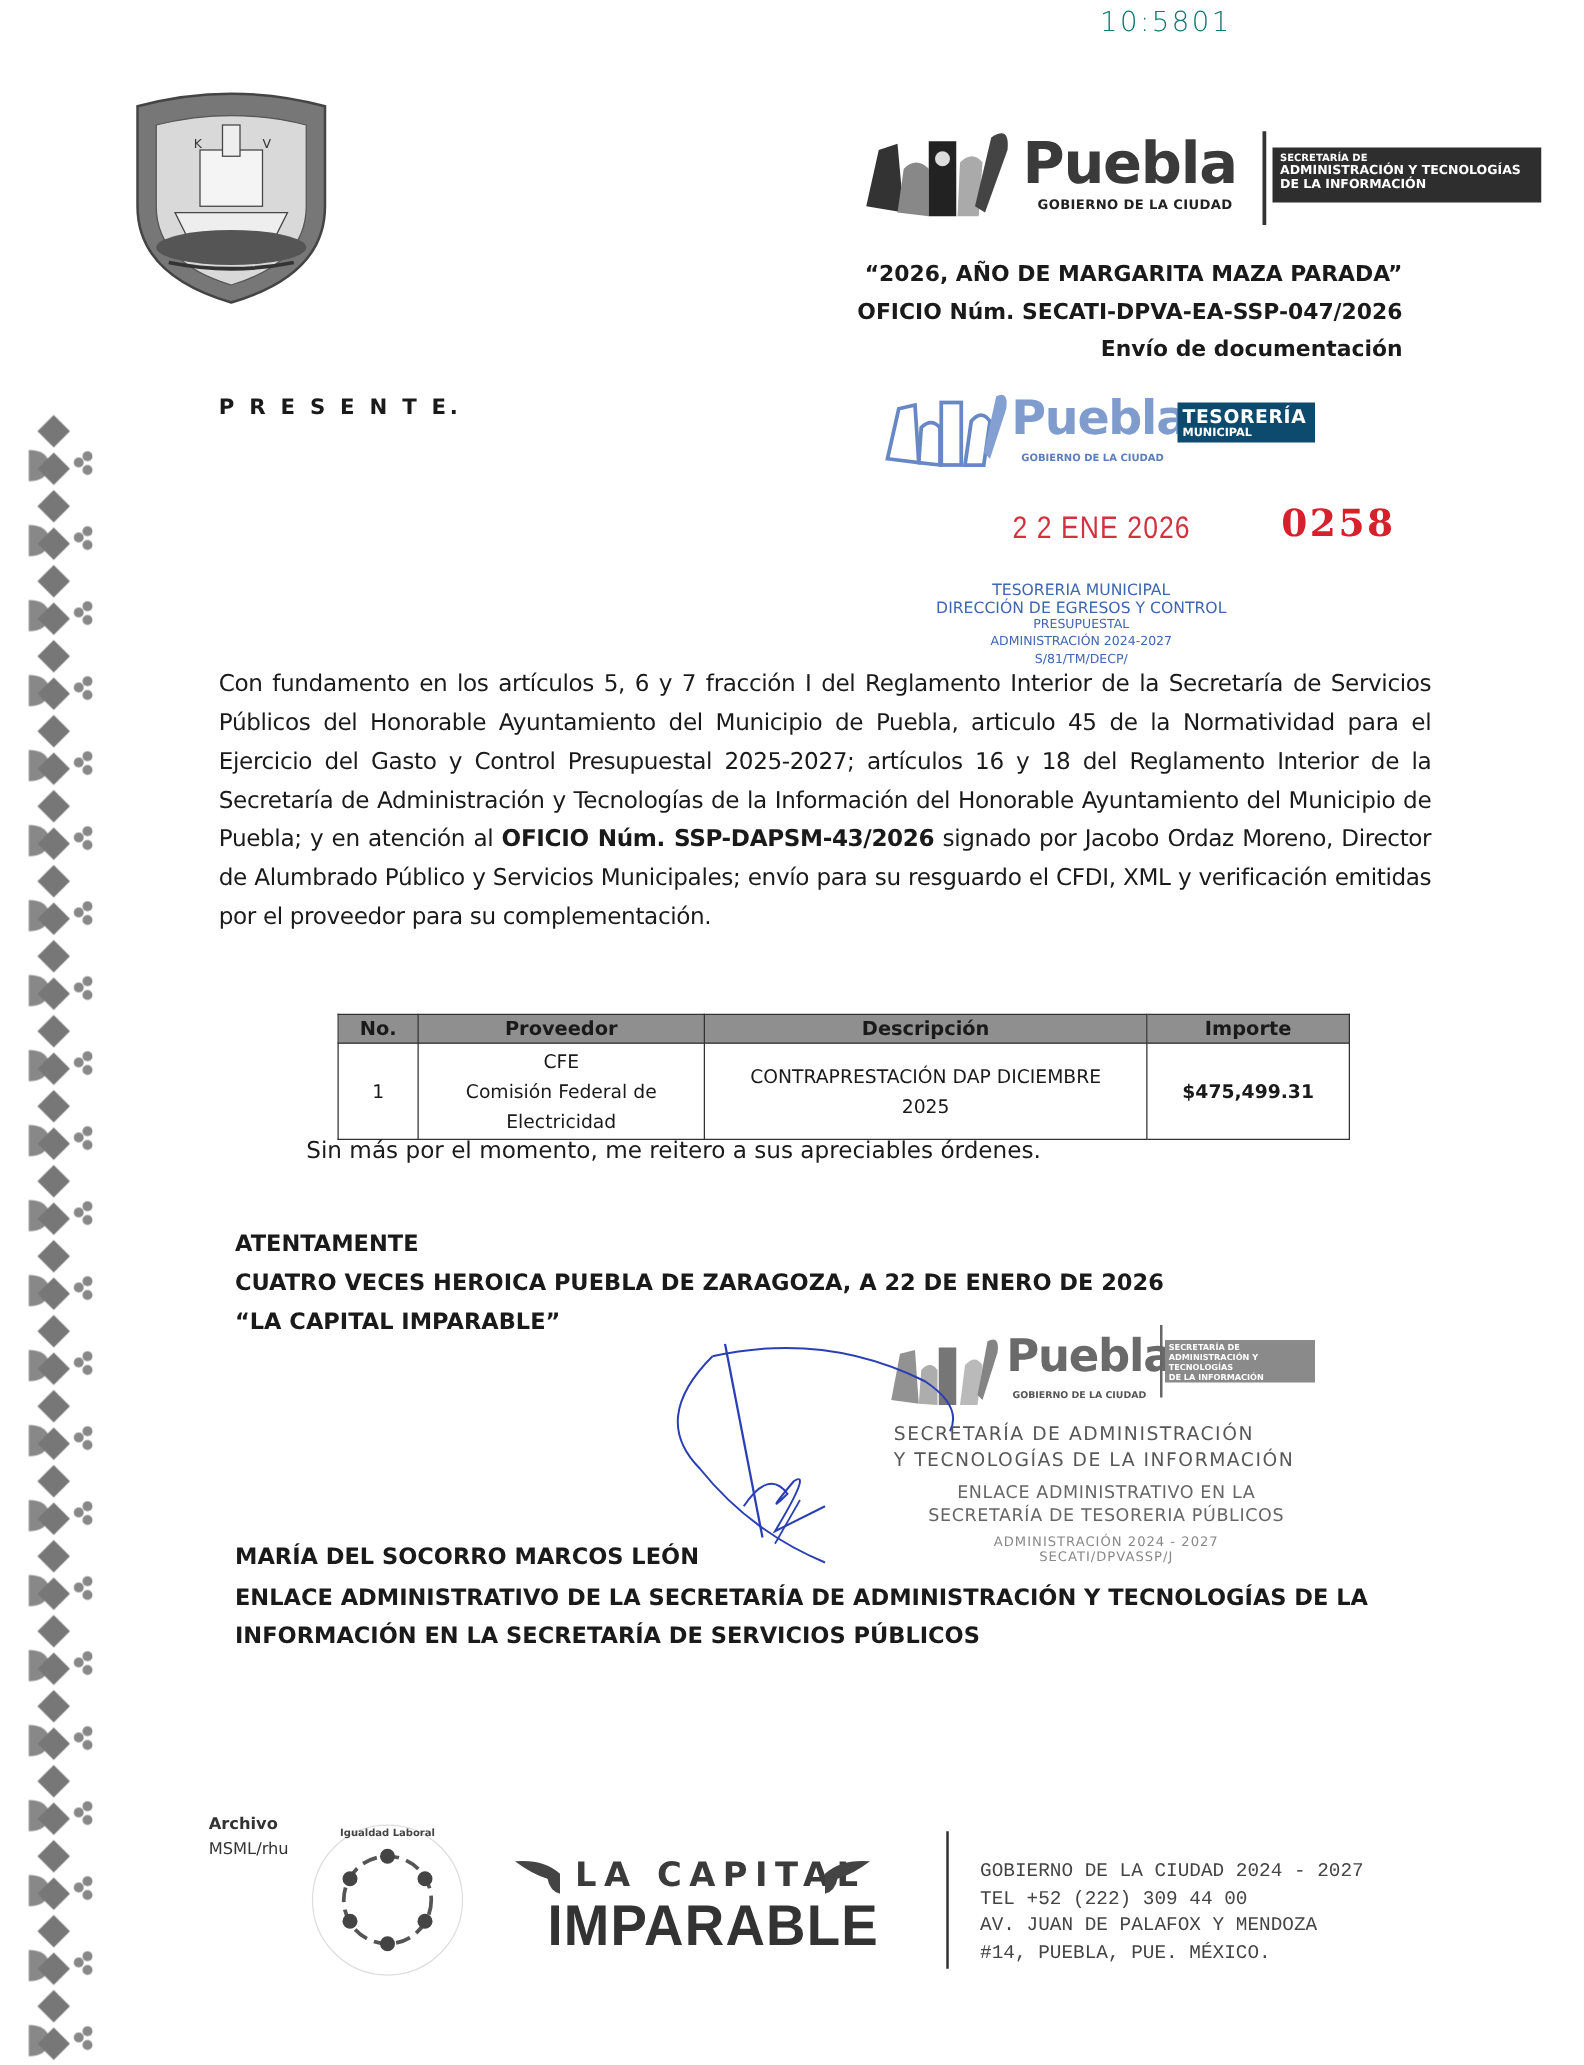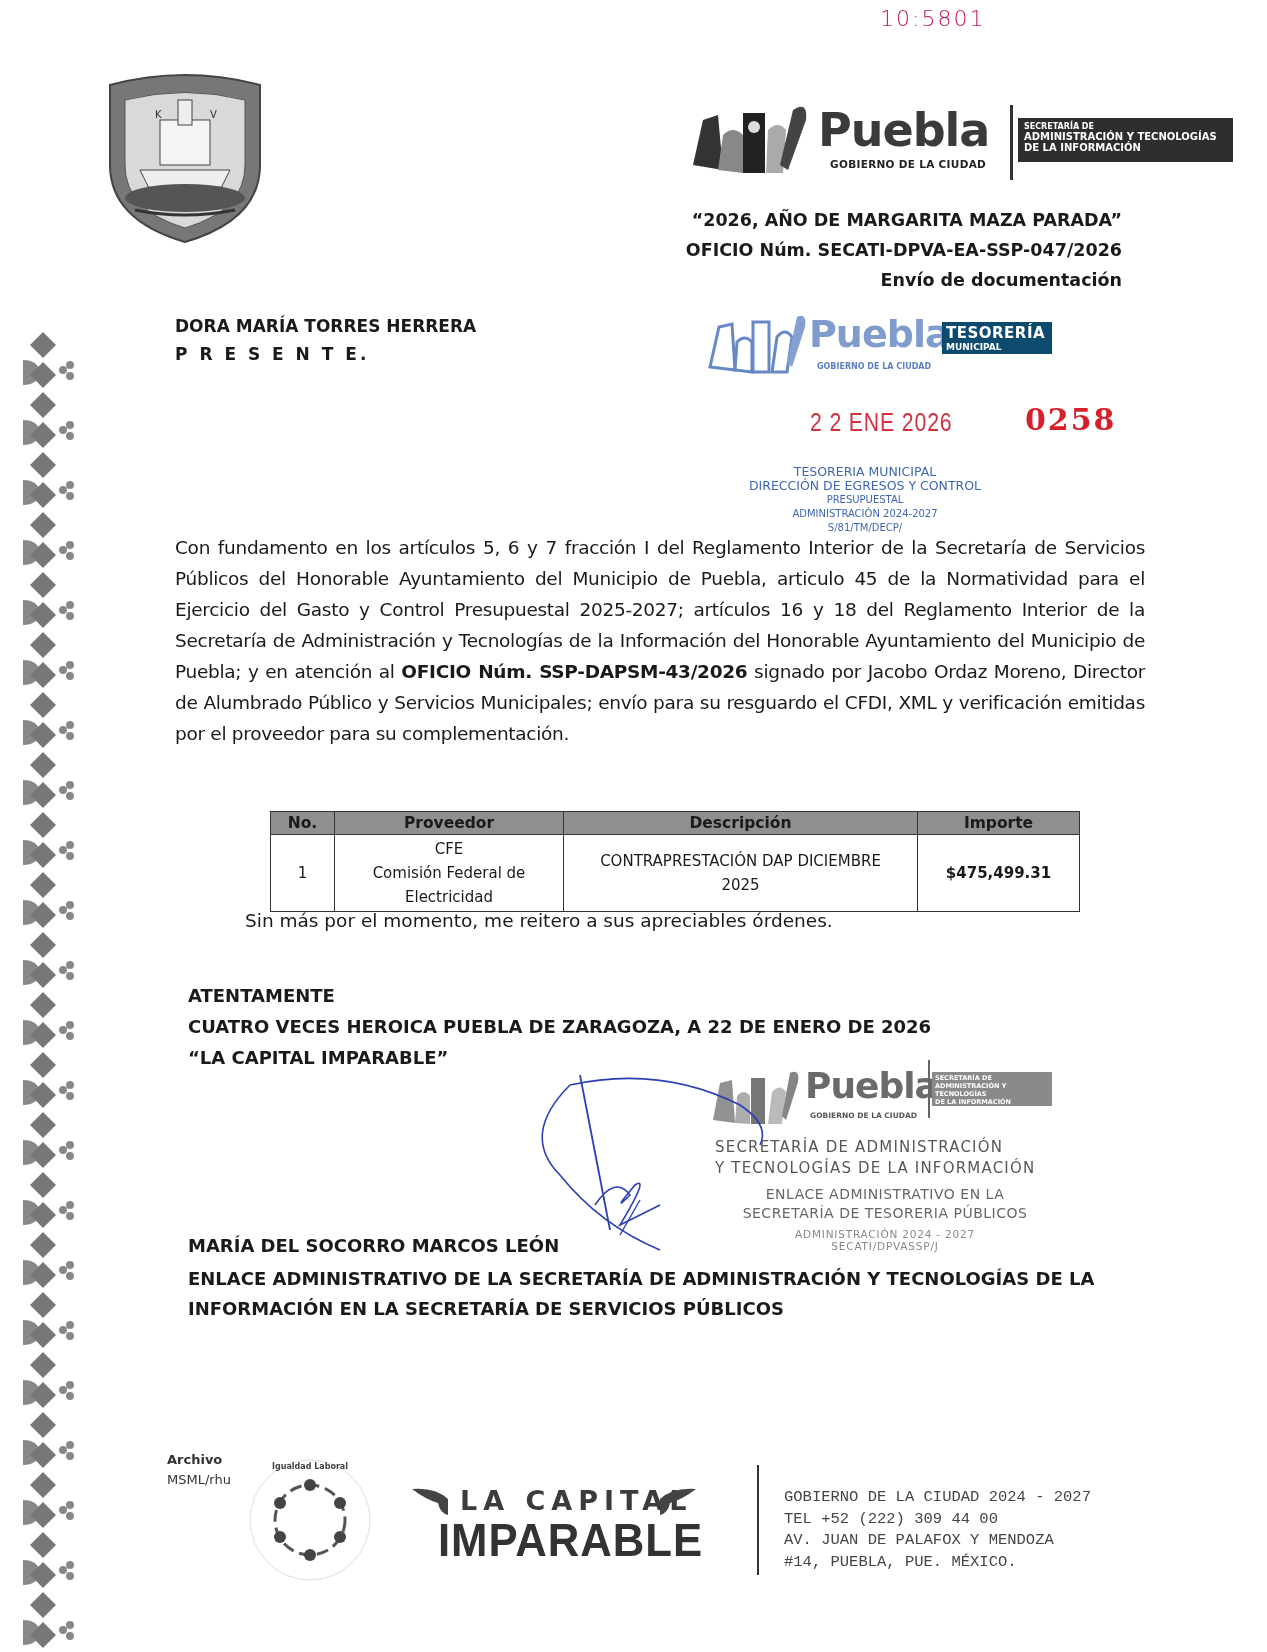--- a/index.html
+++ b/index.html
@@ -1,18 +1,18 @@
 <!DOCTYPE html>
 <html><head>
 <meta charset="utf-8">
 <style>
   html, body { margin: 0; padding: 0; background: #ffffff; }
   body { width: 1267px; height: 1652px; position: relative; overflow: hidden; font-family: "DejaVu Sans", sans-serif; color: #1a1a1a; }
   .abs { position: absolute; }
-  .handnum { top: 6px; left: 880px; font-family: "DejaVu Sans", sans-serif; font-size: 22px; color: #be185d; letter-spacing: 2px; font-weight: 300; }
+  .handnum { top: 6px; left: 880px; font-family: "DejaVu Sans", sans-serif; font-size: 22px; color: #0f766e; letter-spacing: 2px; font-weight: 300; }
   
   .shield { left: 100px; top: 70px; width: 170px; height: 175px; }
   
   .border-orn { left: 18px; top: 330px; width: 70px; height: 1320px; }
   
   .hdr-logo { left: 688px; top: 95px; width: 545px; height: 80px; }
   .hdr-logo .icons { position:absolute; left:0; top:0; width:125px; height:80px; }
   .hdr-logo .word { position:absolute; left:130px; top:8px; font-size:46px; font-weight:bold; color:#3a3a3a; letter-spacing:-1px; font-family:"DejaVu Sans", sans-serif; }
   .hdr-logo .sub { position:absolute; left:142px; top:63px; font-size:10.5px; font-weight:bold; color:#222; letter-spacing:0.3px; }
   .hdr-logo .vbar { position:absolute; left:322px; top:10px; width:3px; height:75px; background:#333; }
@@ -121,21 +121,20 @@
     <div class="l2">ADMINISTRACIÓN Y TECNOLOGÍAS</div>
     <div class="l2">DE LA INFORMACIÓN</div>
   </div>
 </div>
 
 <div class="abs hdr-right motto">“2026, AÑO DE MARGARITA MAZA PARADA”</div>
 <div class="abs hdr-right oficio">OFICIO Núm. SECATI-DPVA-EA-SSP-047/2026</div>
 <div class="abs hdr-right envio">Envío de documentación</div>
 
 <div class="abs addressee">
-  <div>DORA MARÍA TORRES HERRERA</div>
   <div class="presente">P R E S E N T E.</div>
 </div>
 
 <div class="abs teso-stamp">
   <svg class="icons" viewBox="0 0 100 62">
     <path d="M3 55 L12 15 L25 12 L28 58 Z" fill="none" stroke="#4d74bb" stroke-width="3"></path>
     <path d="M28 58 L30 30 Q38 22 45 30 L45 60 Z" fill="none" stroke="#4d74bb" stroke-width="3"></path>
     <rect x="46" y="10" width="16" height="50" fill="none" stroke="#4d74bb" stroke-width="3"></rect>
     <path d="M65 60 L70 25 Q78 15 85 25 L80 60 Z" fill="none" stroke="#4d74bb" stroke-width="3"></path>
     <path d="M80 50 L90 5 Q100 0 98 15 L85 55 Z" fill="#6f8fcb"></path>

